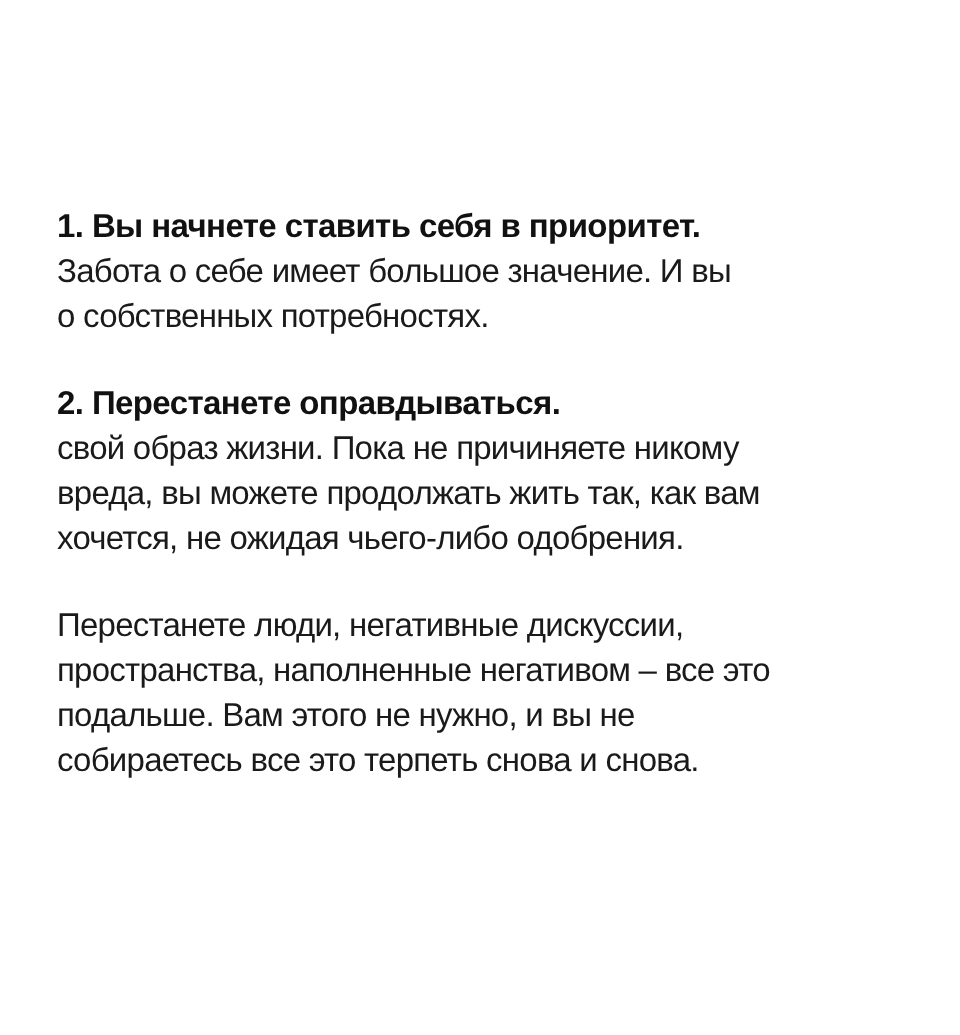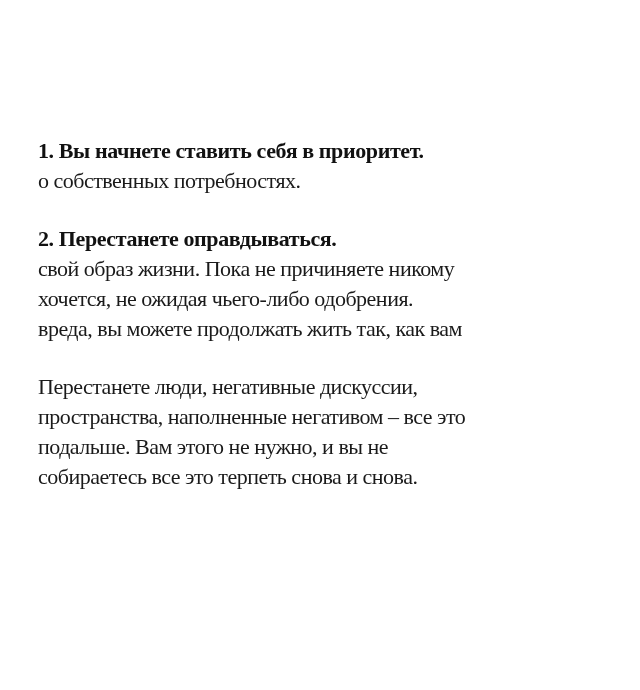--- a/index.html
+++ b/index.html
@@ -16,21 +16,20 @@
       color: #111111;
     }
     .content {
       position: absolute;
       left: 38px;
       top: 136px;
       width: 580px;
     }
     .section {
       margin: 0 0 0 0;
-      font-family: Liberation Serif, serif;
     }
     .section + .section {
       margin-top: 28px;
     }
     .heading {
       font-weight: bold;
       font-size: 22px;
       line-height: 30px;
       letter-spacing: -0.4px;
       margin: 0;
@@ -44,28 +43,29 @@
       white-space: nowrap;
       color: #1a1a1a;
     }
   </style>
 </head>
 <body>
 
 <div class="content">
   <div class="section">
     <p class="heading">1. Вы начнете ставить себя в приоритет.</p>
+    <p class="line">Забота о себе имеет большое значение. И вы</p>
     <p class="line">о собственных потребностях.</p>
   </div>
 
   <div class="section">
     <p class="heading">2. Перестанете оправдываться.</p>
     <p class="line">свой образ жизни. Пока не причиняете никому</p>
+    <p class="line">вреда, вы можете продолжать жить так, как вам</p>
     <p class="line">хочется, не ожидая чьего-либо одобрения.</p>
-    <p class="line">вреда, вы можете продолжать жить так, как вам</p>
   </div>
 
   <div class="section">
     <p class="line">Перестанете люди, негативные дискуссии,</p>
     <p class="line">пространства, наполненные негативом – все это</p>
     <p class="line">подальше. Вам этого не нужно, и вы не</p>
     <p class="line">собираетесь все это терпеть снова и снова.</p>
   </div>
 </div>
 

